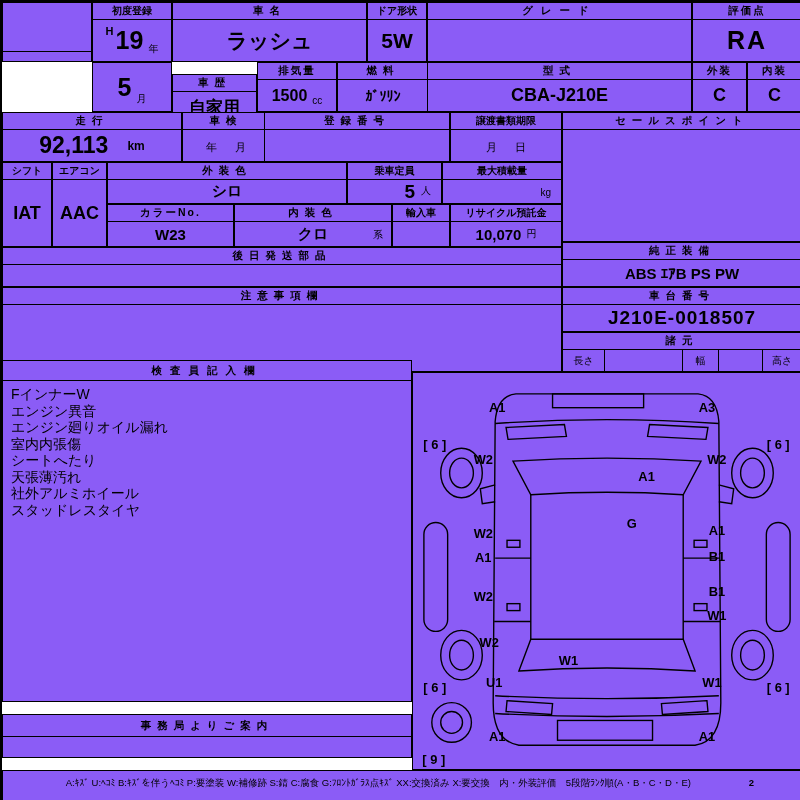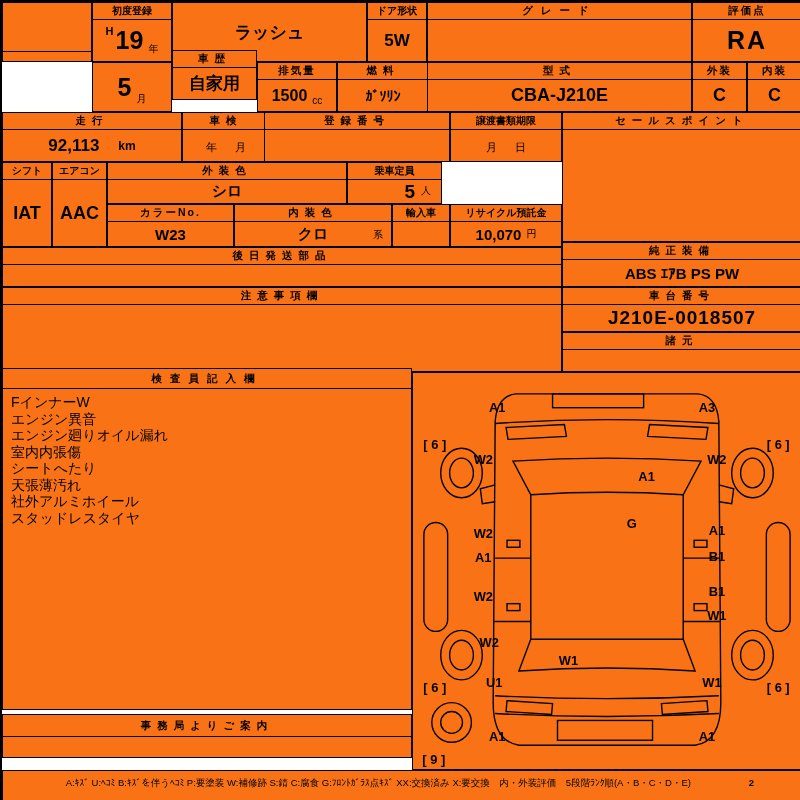--- a/index.html
+++ b/index.html
@@ -1,39 +1,39 @@
 <!DOCTYPE html>
 <html><head>
 <meta charset="utf-8">
 <style>
   *{box-sizing:border-box;margin:0;padding:0}
   html,body{width:800px;height:800px}
   body{font-family:"Liberation Sans","DejaVu Sans",sans-serif;background:#fff;color:#000}
   .sheet{position:relative;width:800px;height:800px;background:#fff;border:2px solid #000}
-  .cell{position:absolute;border:1px solid #000;background:#f97316;display:flex;flex-direction:column;overflow:hidden}
+  .cell{position:absolute;border:1px solid #000;background:#8b5cf6;display:flex;flex-direction:column;overflow:hidden}
   .hd{flex:0 0 17px;display:flex;align-items:center;justify-content:center;font-size:10.5px;font-weight:700;letter-spacing:2px;border-bottom:1px solid #000;white-space:nowrap}
   .hd.wide{letter-spacing:6px}
   .hd.xwide{letter-spacing:8px}
   .hd.tight{letter-spacing:0;font-size:10px}
   .val{flex:1;display:flex;align-items:center;justify-content:center;font-weight:700;white-space:nowrap}
   .val.right{justify-content:flex-end;padding-right:10px}
   .unit{font-size:10px;font-weight:400;margin-left:5px;align-self:flex-end;margin-bottom:5px}
   .era{font-size:11px;font-weight:700;align-self:flex-start;margin-top:5px;margin-right:2px}
   .ph{font-size:11px;font-weight:400;margin:0 9px;align-self:flex-end;margin-bottom:6px}
   .v33{font-size:33px;letter-spacing:1px}
   .v26{font-size:25px}
   .v22{font-size:21px;letter-spacing:2px}
-  .v20{font-size:17px}
+  .v20{font-size:21px}
   .v19{font-size:19px;letter-spacing:1px}
   .v18{font-size:18px}
   .v17{font-size:17px}
   .v16{font-size:16px}
   .v15{font-size:15px}
   .v14{font-size:14px}
-  .mnum{font-size:17px}
+  .mnum{font-size:23px}
   .munit{font-size:12px;margin-left:19px;font-weight:700}
   .notes{flex:1;padding:5px 8px;text-align:left}
   .notes div{font-size:14px;font-weight:400;line-height:16.5px;white-space:nowrap}
   .specrow{flex:1;display:flex}
   .specrow>span{border-right:1px solid #000;display:flex;align-items:center;justify-content:center;font-size:10px;font-weight:400}
   .specrow>span:last-child{border-right:none}
   .legendcell{flex-direction:row;align-items:flex-start;padding:6px 5px;font-size:9.5px;white-space:nowrap}
   .legendcell .lg{flex:1;text-align:center}
   .legendcell .pg{margin-right:42px;font-weight:700}
   svg text.mark{font-family:"Liberation Sans","DejaVu Sans",sans-serif;font-weight:700;font-size:13px}
@@ -58,38 +58,39 @@
     </div>
   </div>
   <div class="cell" style="left:90px;top:60px;width:80px;height:50px">
     <div class="val">
       <span class="v26">5</span>
       <span class="unit">月</span>
     </div>
   </div>
 
   <div class="cell" style="left:170px;top:0;width:195px;height:60px">
+    <div class="hd wide">車名</div>
     <div class="val v20">ラッシュ</div>
   </div>
 
   <div class="cell" style="left:365px;top:0;width:60px;height:60px">
     <div class="hd tight">ドア形状</div>
     <div class="val v20">5W</div>
   </div>
 
   <div class="cell" style="left:425px;top:0;width:265px;height:60px">
     <div class="hd xwide">グレード</div>
   </div>
 
   <div class="cell" style="left:690px;top:0;width:110px;height:60px">
     <div class="hd">評価点</div>
     <div class="val v26" style="letter-spacing:2px">RA</div>
   </div>
 
-  <div class="cell" style="left:170px;top:48px;width:85px;height:50px">
+  <div class="cell" style="left:170px;top:72px;width:85px;height:50px">
     <div class="hd wide">車歴</div>
     <div class="val v17">自家用</div>
   </div>
   <div class="cell" style="left:255px;top:60px;width:80px;height:50px">
     <div class="hd">排気量</div>
     <div class="val">
       <span class="v16">1500</span>
       <span class="unit">cc</span>
     </div>
   </div>
@@ -154,20 +155,26 @@
     <div class="hd wide">外装色</div>
     <div class="val v15">シロ</div>
   </div>
   <div class="cell" style="left:345px;top:160px;width:95px;height:42px">
     <div class="hd tight">乗車定員</div>
     <div class="val right">
       <span class="v19">5</span>
       <span class="unit">人</span>
     </div>
   </div>
+  <div class="cell" style="left:440px;top:160px;width:120px;height:42px">
+    <div class="hd tight">最大積載量</div>
+    <div class="val right">
+      <span class="unit">kg</span>
+    </div>
+  </div>
 
   <div class="cell" style="left:105px;top:202px;width:127px;height:43px">
     <div class="hd">カラーNo.</div>
     <div class="val v15">W23</div>
   </div>
   <div class="cell" style="left:232px;top:202px;width:158px;height:43px">
     <div class="hd wide">内装色</div>
     <div class="val v15" style="position:relative">
       <span>クロ</span>
       <span class="unit" style="position:absolute;right:8px;bottom:4px;margin:0">系</span>
@@ -200,23 +207,30 @@
     <div class="val"></div>
   </div>
 
   <div class="cell" style="left:560px;top:285px;width:240px;height:45px">
     <div class="hd wide">車台番号</div>
     <div class="val v19">J210E-0018507</div>
   </div>
 
   <div class="cell" style="left:560px;top:330px;width:240px;height:40px">
     <div class="hd wide">諸元</div>
-  </div>
-
-  <div class="cell" style="left:0;top:366px;width:410px;height:342px">
+    <div class="specrow">
+      <span style="width:42px">長さ</span>
+      <span style="width:78px"></span>
+      <span style="width:36px">幅</span>
+      <span style="width:44px"></span>
+      <span style="width:38px">高さ</span>
+    </div>
+  </div>
+
+  <div class="cell" style="left:0;top:358px;width:410px;height:342px">
     <div class="hd xwide" style="flex:0 0 20px">検査員記入欄</div>
     <div class="notes">
       <div>FインナーW</div>
       <div>エンジン異音</div>
       <div>エンジン廻りオイル漏れ</div>
       <div>室内内張傷</div>
       <div>シートへたり</div>
       <div>天張薄汚れ</div>
       <div>社外アルミホイール</div>
       <div>スタッドレスタイヤ</div>

